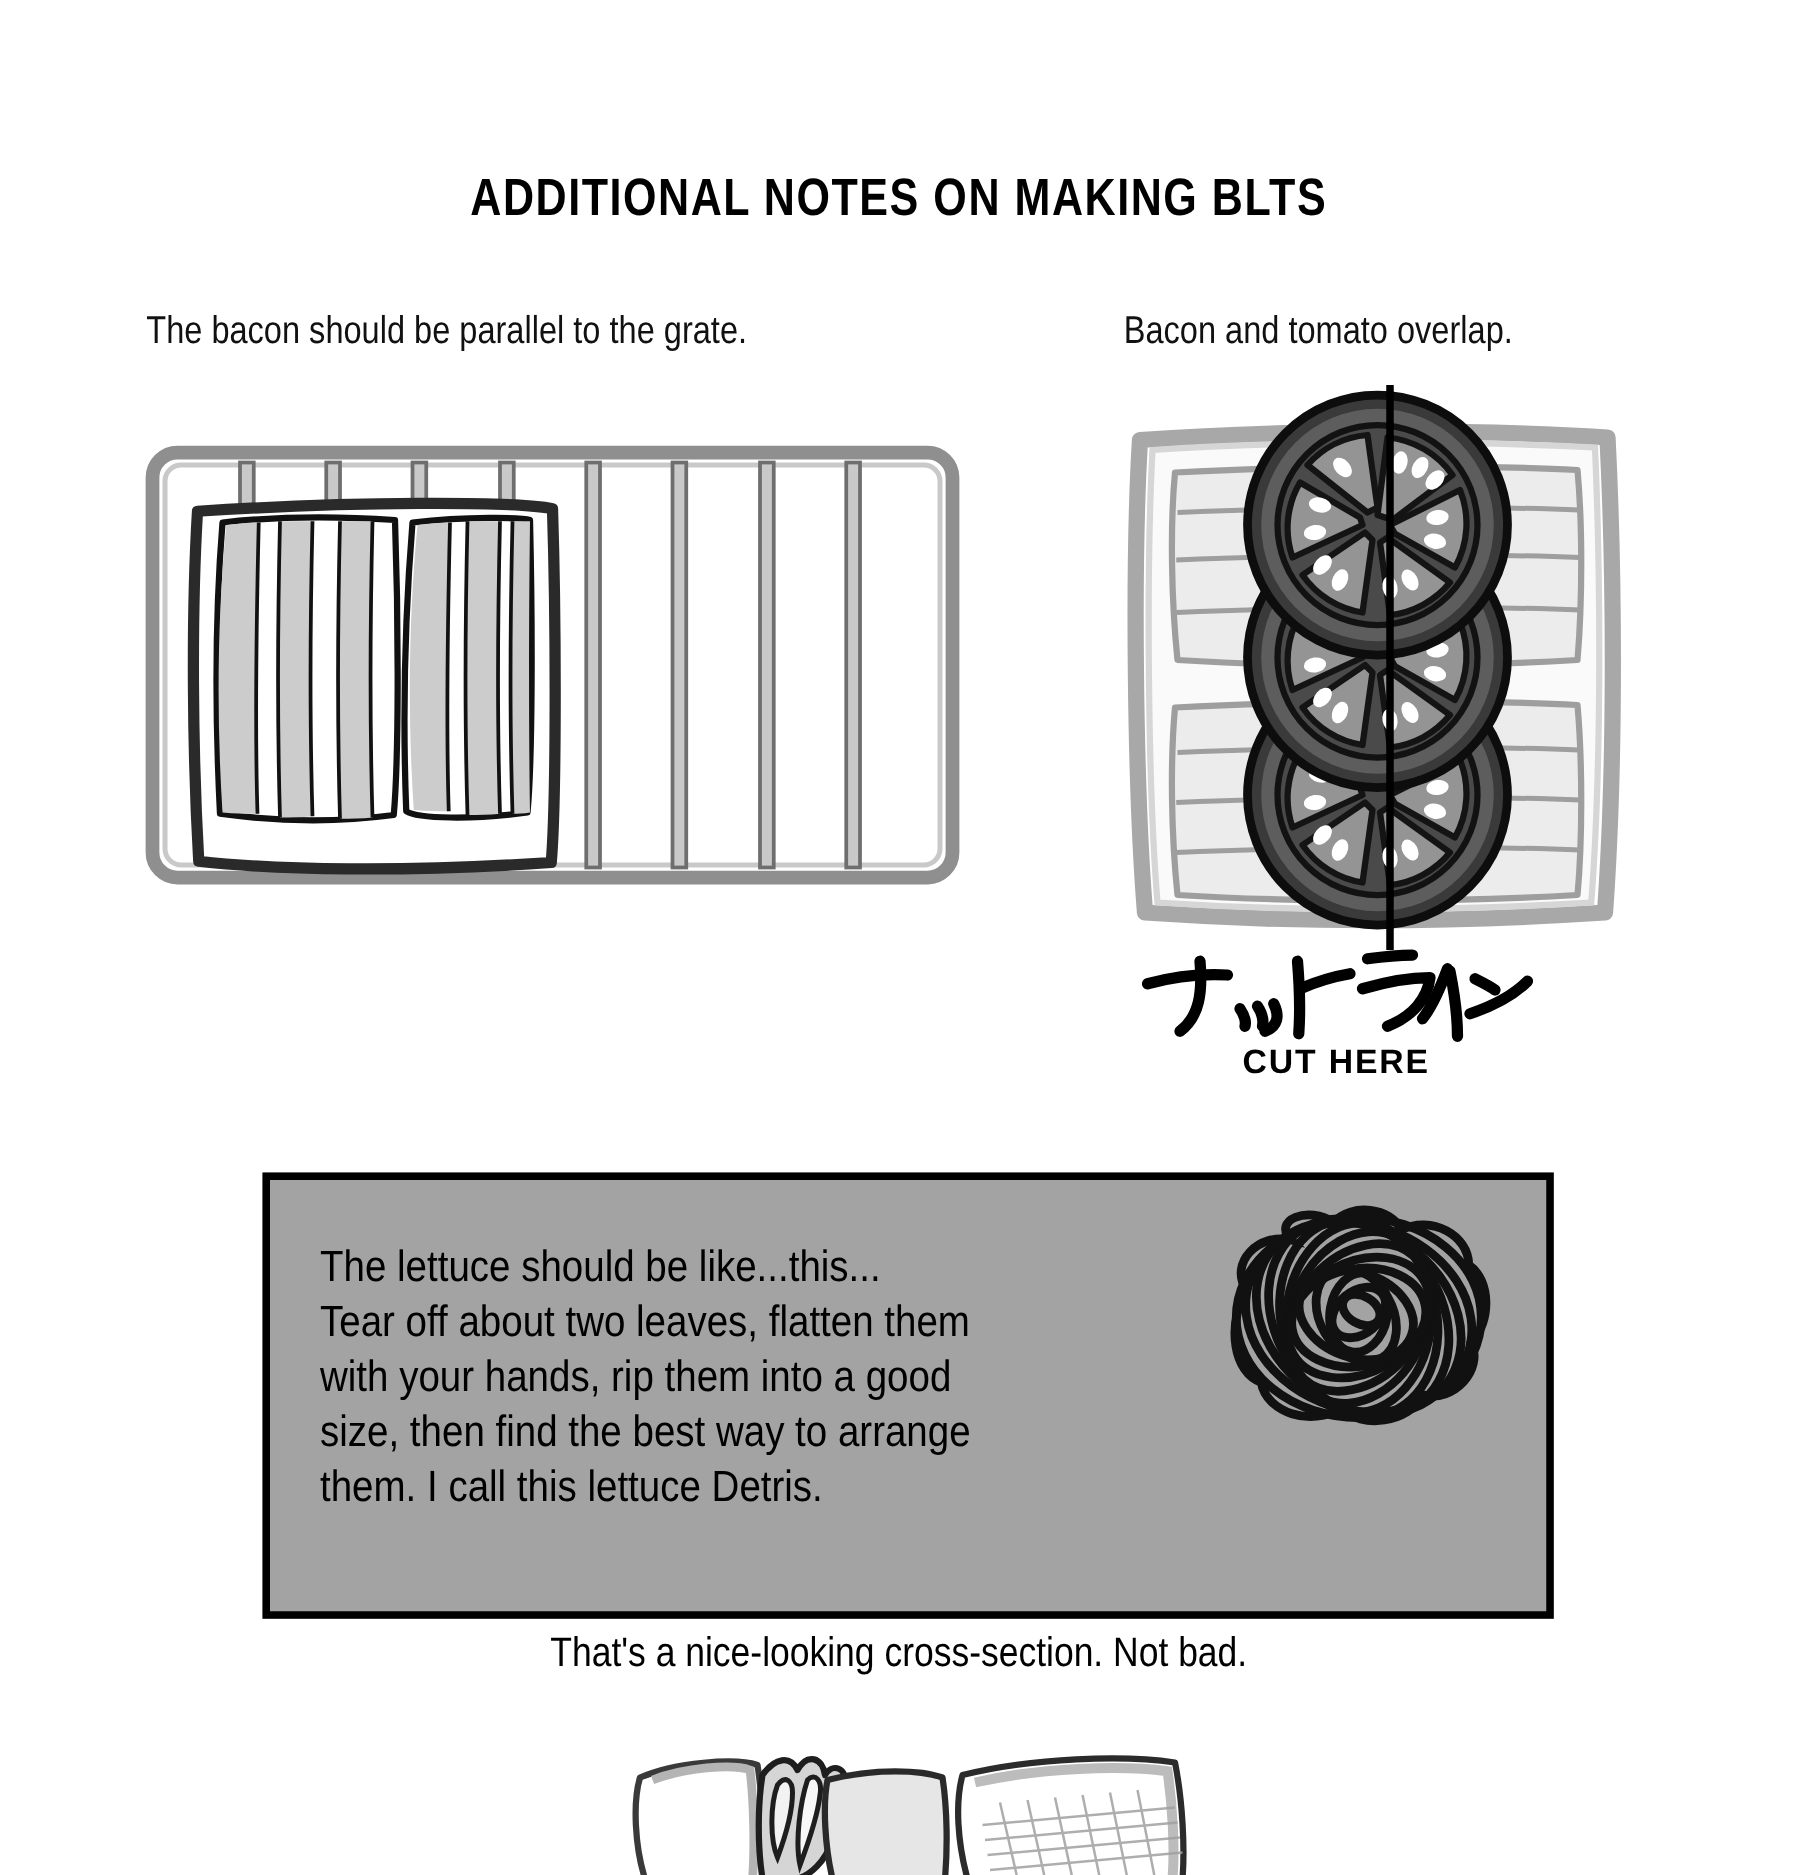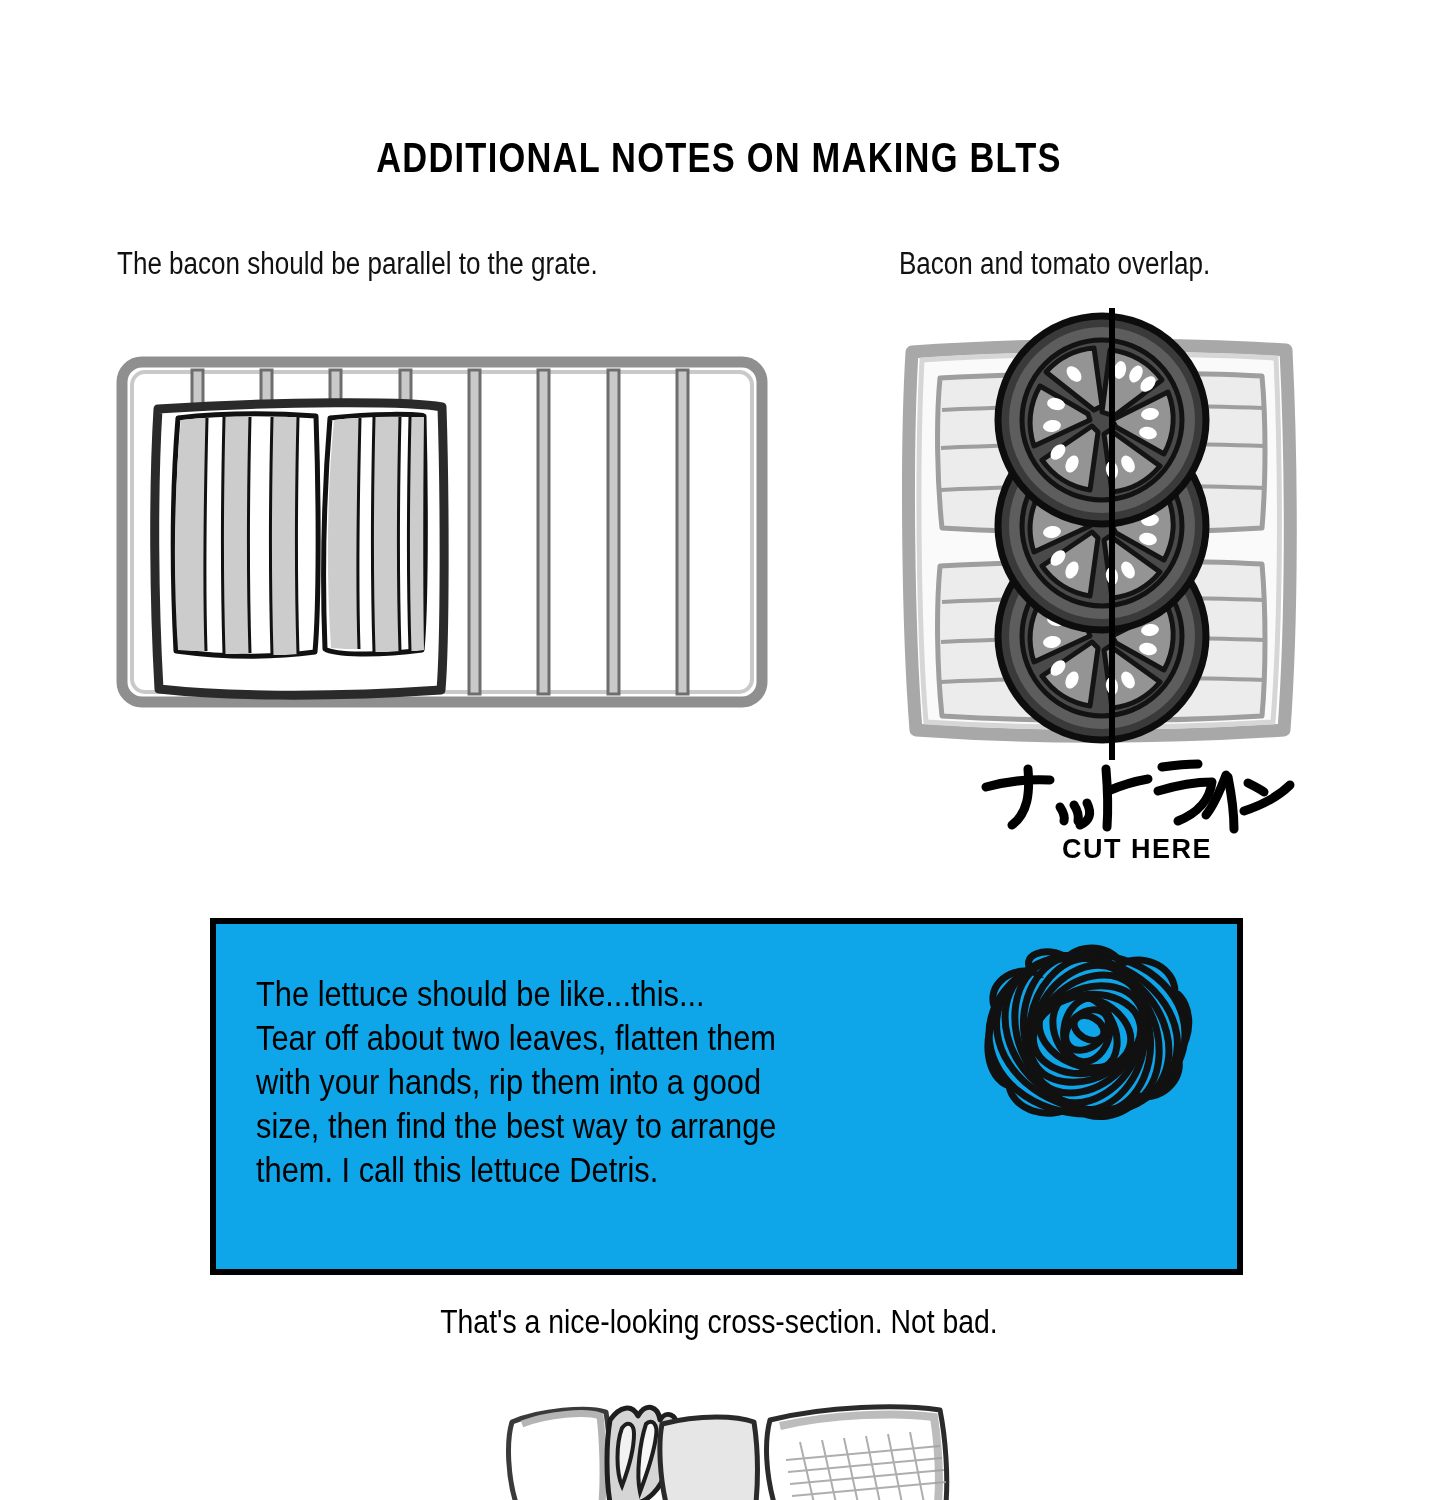--- a/index.html
+++ b/index.html
@@ -55,33 +55,33 @@
     font-size: 33px;
     transform: scaleX(0.86);
     transform-origin: center top;
     white-space: nowrap;
   }
 
   
   .illus { position: absolute; }
   #grate-illustration   { left: 112px;  top: 352px;  width: 660px; height: 360px; }
   #tomato-illustration  { left: 890px;  top: 300px;  width: 420px; height: 460px; }
-  #cutline-label        { left: 972px;  top: 755px;  width: 330px; height: 110px; }
+  #cutline-label        { left: 904px;  top: 755px;  width: 330px; height: 110px; }
   #sandwich-illustration{ left: 470px;  top: 1398px; width: 500px; height: 105px; }
 
   
   #lettuce-box {
     position: absolute;
     left: 210px;
-    top: 918px;
+    top: 938px;
     width: 1033px;
     height: 357px;
     border: 6px solid #000000;
     box-sizing: border-box;
-    background: #0ea5e9;
+    background: #a3a3a3;
   }
   #lettuce-text {
     position: absolute;
     left: 40px;
     top: 48px;
     width: 700px;
     font-family: "Liberation Sans", sans-serif;
     font-size: 35px;
     line-height: 44px;
     transform: scaleX(0.88);

